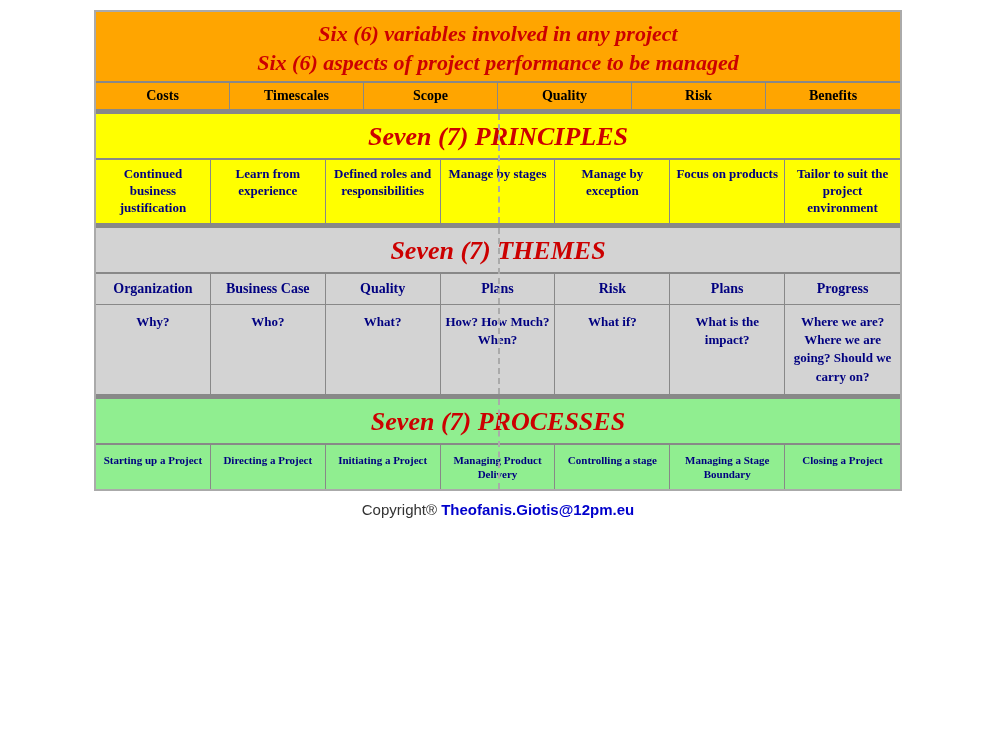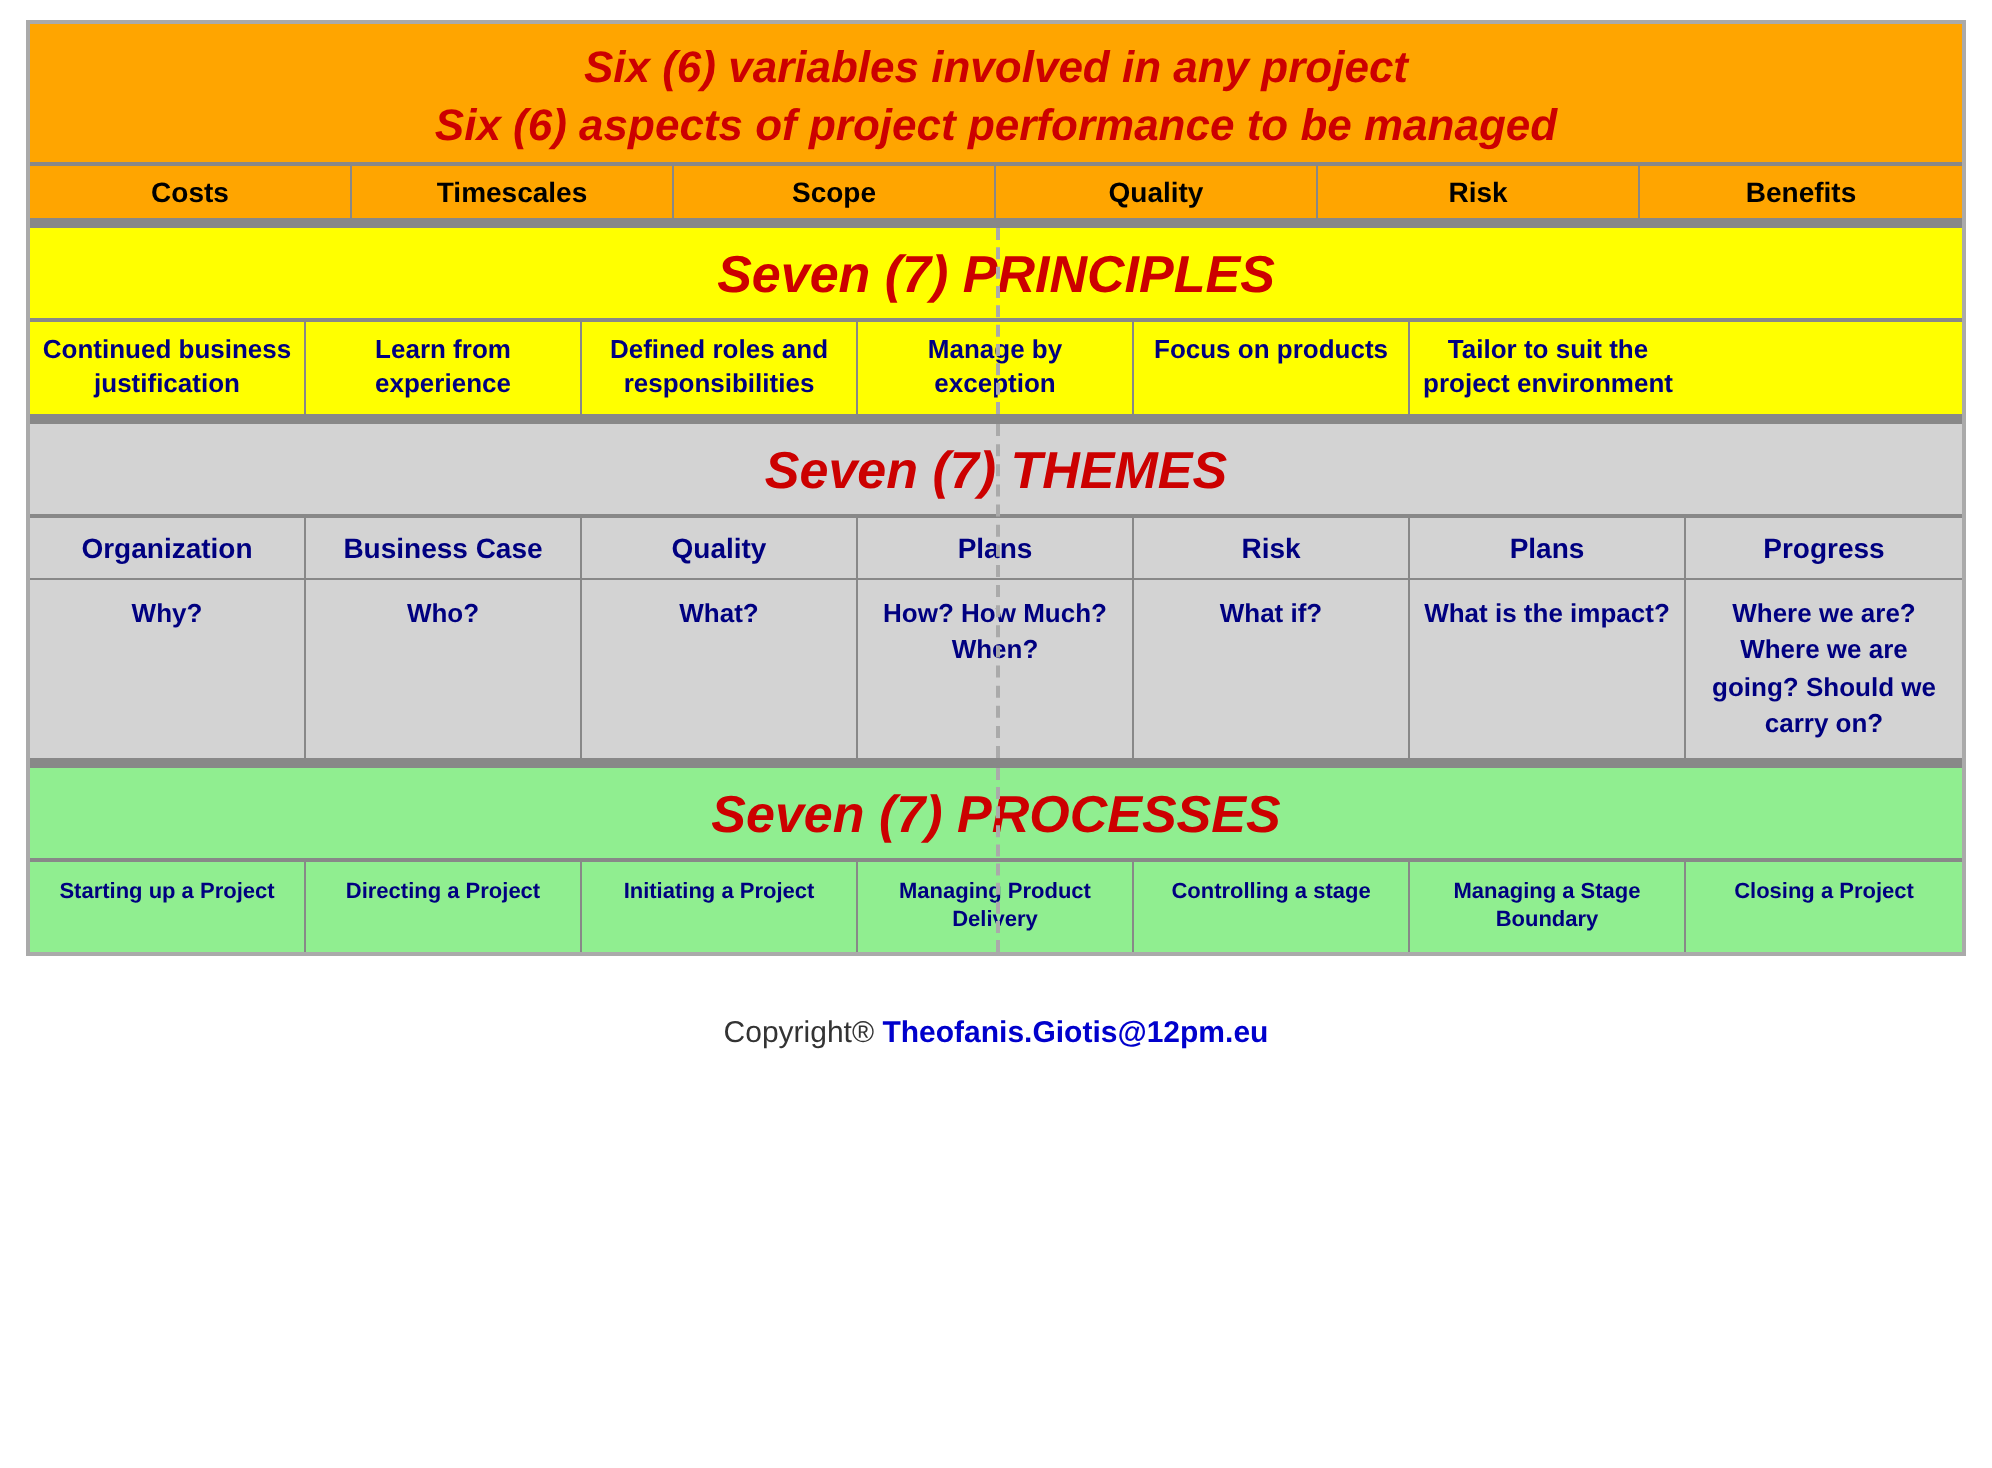--- a/index.html
+++ b/index.html
@@ -8,23 +8,24 @@
       font-family: Arial, sans-serif;
       width: 996px;
       min-height: 734px;
       display: flex;
       flex-direction: column;
       align-items: center;
       padding: 10px;
     }
 
     .main-wrapper {
-      width: 970px;
+      width: 808px;
       border: 2px solid #aaa;
       background: #fff;
+      font-family: Liberation Serif, serif;
     }
 
     
     .top-section {
       background: #FFA500;
       border-bottom: 2px solid #888;
     }
     .top-title {
       text-align: center;
       padding: 8px 10px 4px;
@@ -152,21 +153,20 @@
       z-index: 10;
       pointer-events: none;
     }
 
     
     .copyright {
       text-align: center;
       padding: 10px 0 6px;
       font-size: 15px;
       color: #333;
-      margin-top: 20px;
     }
     .copyright-link {
       color: #0000cc;
       font-weight: bold;
     }
 
     .section-wrapper {
       position: relative;
     }
   </style>
@@ -192,20 +192,21 @@
   </div>
 
   <div class="principles-section section-wrapper">
     <div class="dashed-line"></div>
     <div class="section-title principles-title">Seven (7) PRINCIPLES</div>
     <div class="principles-row">
 
     <div class="principle-cell">Continued business justification</div>
         <div class="principle-cell">Learn from experience</div>
         <div class="principle-cell">Defined roles and responsibilities</div>
+        <div class="principle-cell">Manage by stages</div>
         <div class="principle-cell">Manage by exception</div>
         <div class="principle-cell">Focus on products</div>
         <div class="principle-cell">Tailor to suit the project environment</div>
       </div>
   </div>
 
   <div class="themes-section section-wrapper">
     <div class="dashed-line"></div>
     <div class="section-title themes-title">Seven (7) THEMES</div>
     <div class="themes-header-row">

